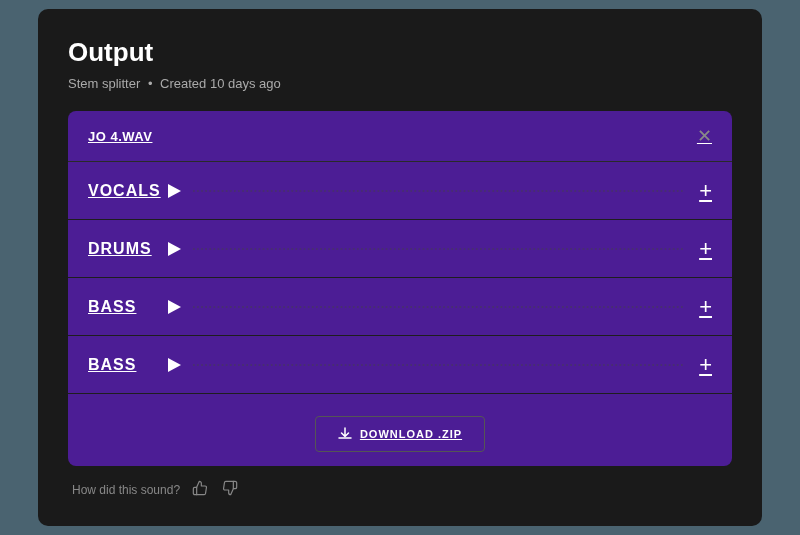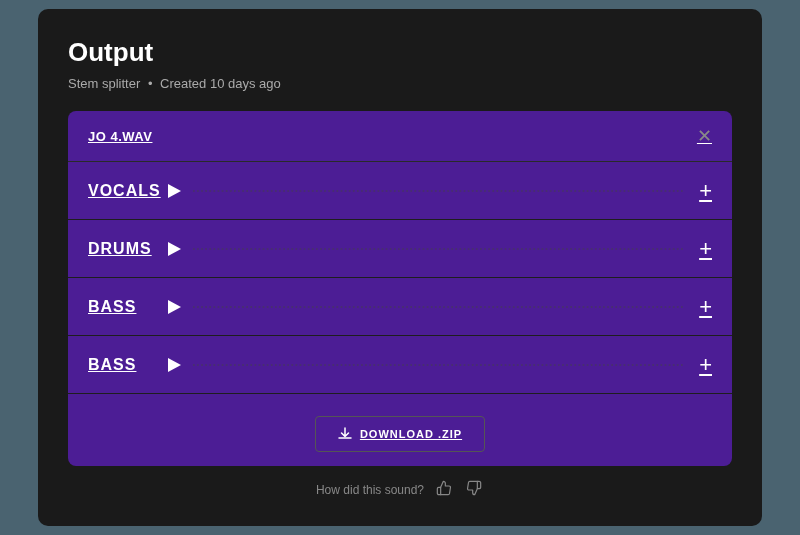--- a/index.html
+++ b/index.html
@@ -148,21 +148,21 @@
       letter-spacing: 1px;
       cursor: pointer;
       border-radius: 4px;
       display: flex;
       align-items: center;
       gap: 8px;
     }
 
     .footer-row {
       display: flex;
-      justify-content: center;
+      justify-content: flex-start;
       align-items: center;
       padding: 12px 4px 0 4px;
       gap: 10px;
     }
 
     .feedback-label {
       font-size: 12px;
       color: #888888;
     }
 

